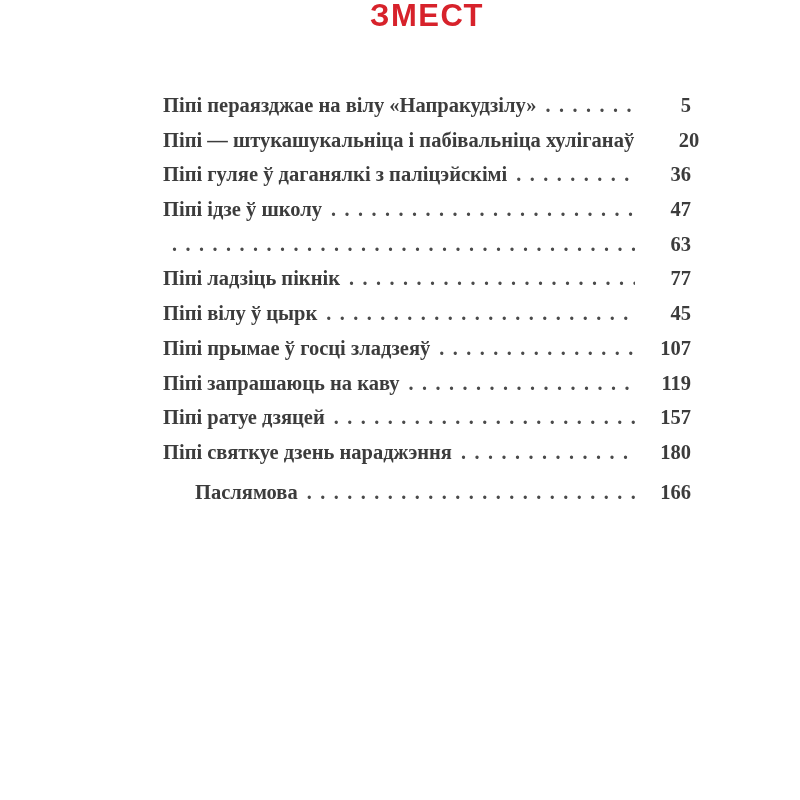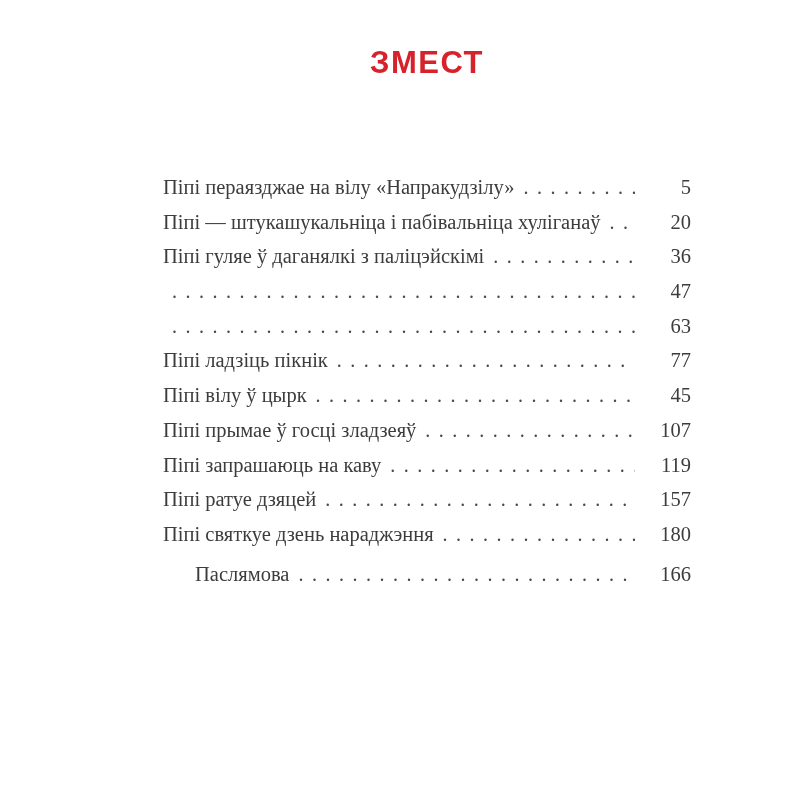--- a/index.html
+++ b/index.html
@@ -16,31 +16,31 @@
   }
   .page {
     position: absolute;
     left: 163px;
     top: 0;
     width: 528px;
     height: 800px;
   }
   .page-title {
     margin: 0;
-    padding-top: 47px;
     text-align: center;
     font-family: "Liberation Sans", sans-serif;
     font-weight: 700;
     font-size: 31px;
     line-height: 31px;
     letter-spacing: 1.5px;
     color: #d7222b;
   }
   .toc-list {
-    margin-top: 98px;
+    margin-top: 63px;
+    font-weight: bold;
   }
   .toc-row {
     display: flex;
     align-items: baseline;
     height: 34.7px;
     font-size: 20.5px;
     color: #3c3c3c;
     white-space: nowrap;
   }
   .toc-row.indented {
@@ -84,20 +84,21 @@
     <span class="toc-page">20</span>
   </div>
 
   <div class="toc-row">
     <span class="toc-title">Піпі гуляе ў даганялкі з паліцэйскімі</span>
     <span class="toc-dots">................................................................................</span>
     <span class="toc-page">36</span>
   </div>
 
   <div class="toc-row">
+    <span class="toc-title">Піпі ідзе ў школу</span>
     <span class="toc-dots">................................................................................</span>
     <span class="toc-page">47</span>
   </div>
 
   <div class="toc-row">
     <span class="toc-dots">................................................................................</span>
     <span class="toc-page">63</span>
   </div>
 
   <div class="toc-row">

